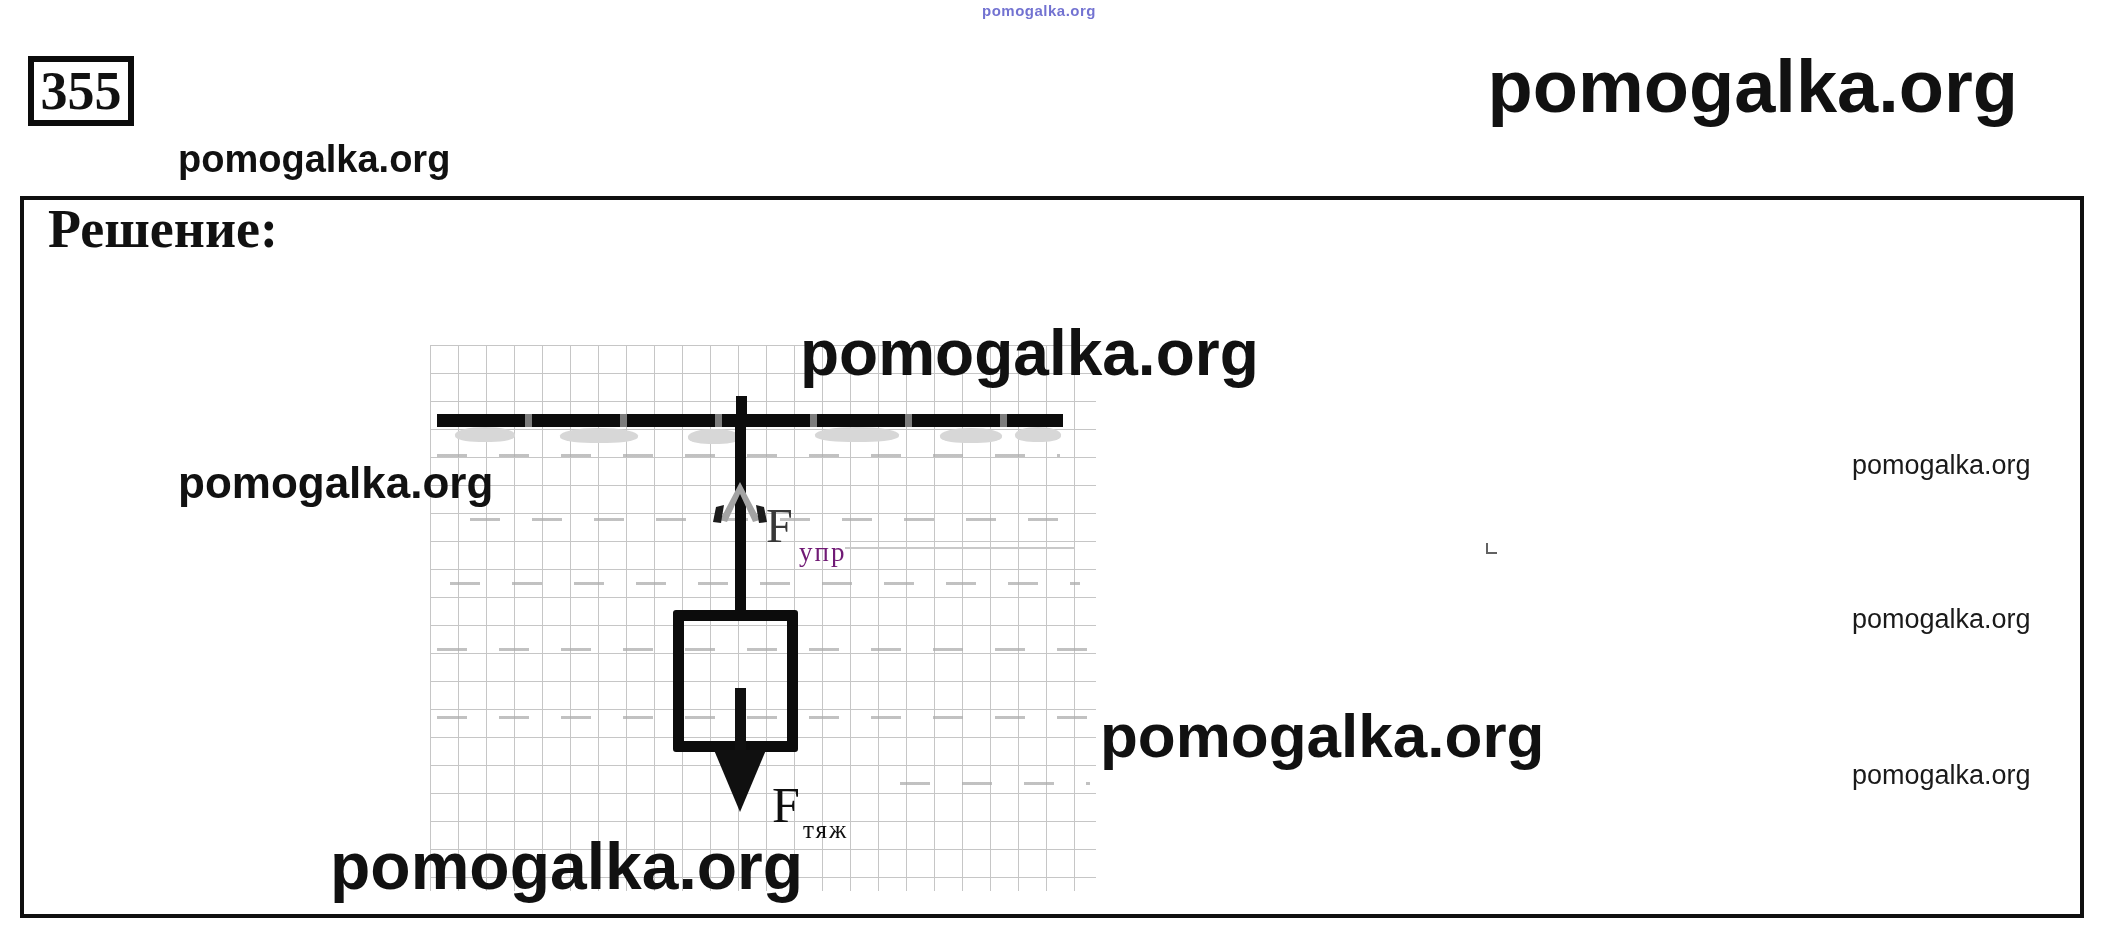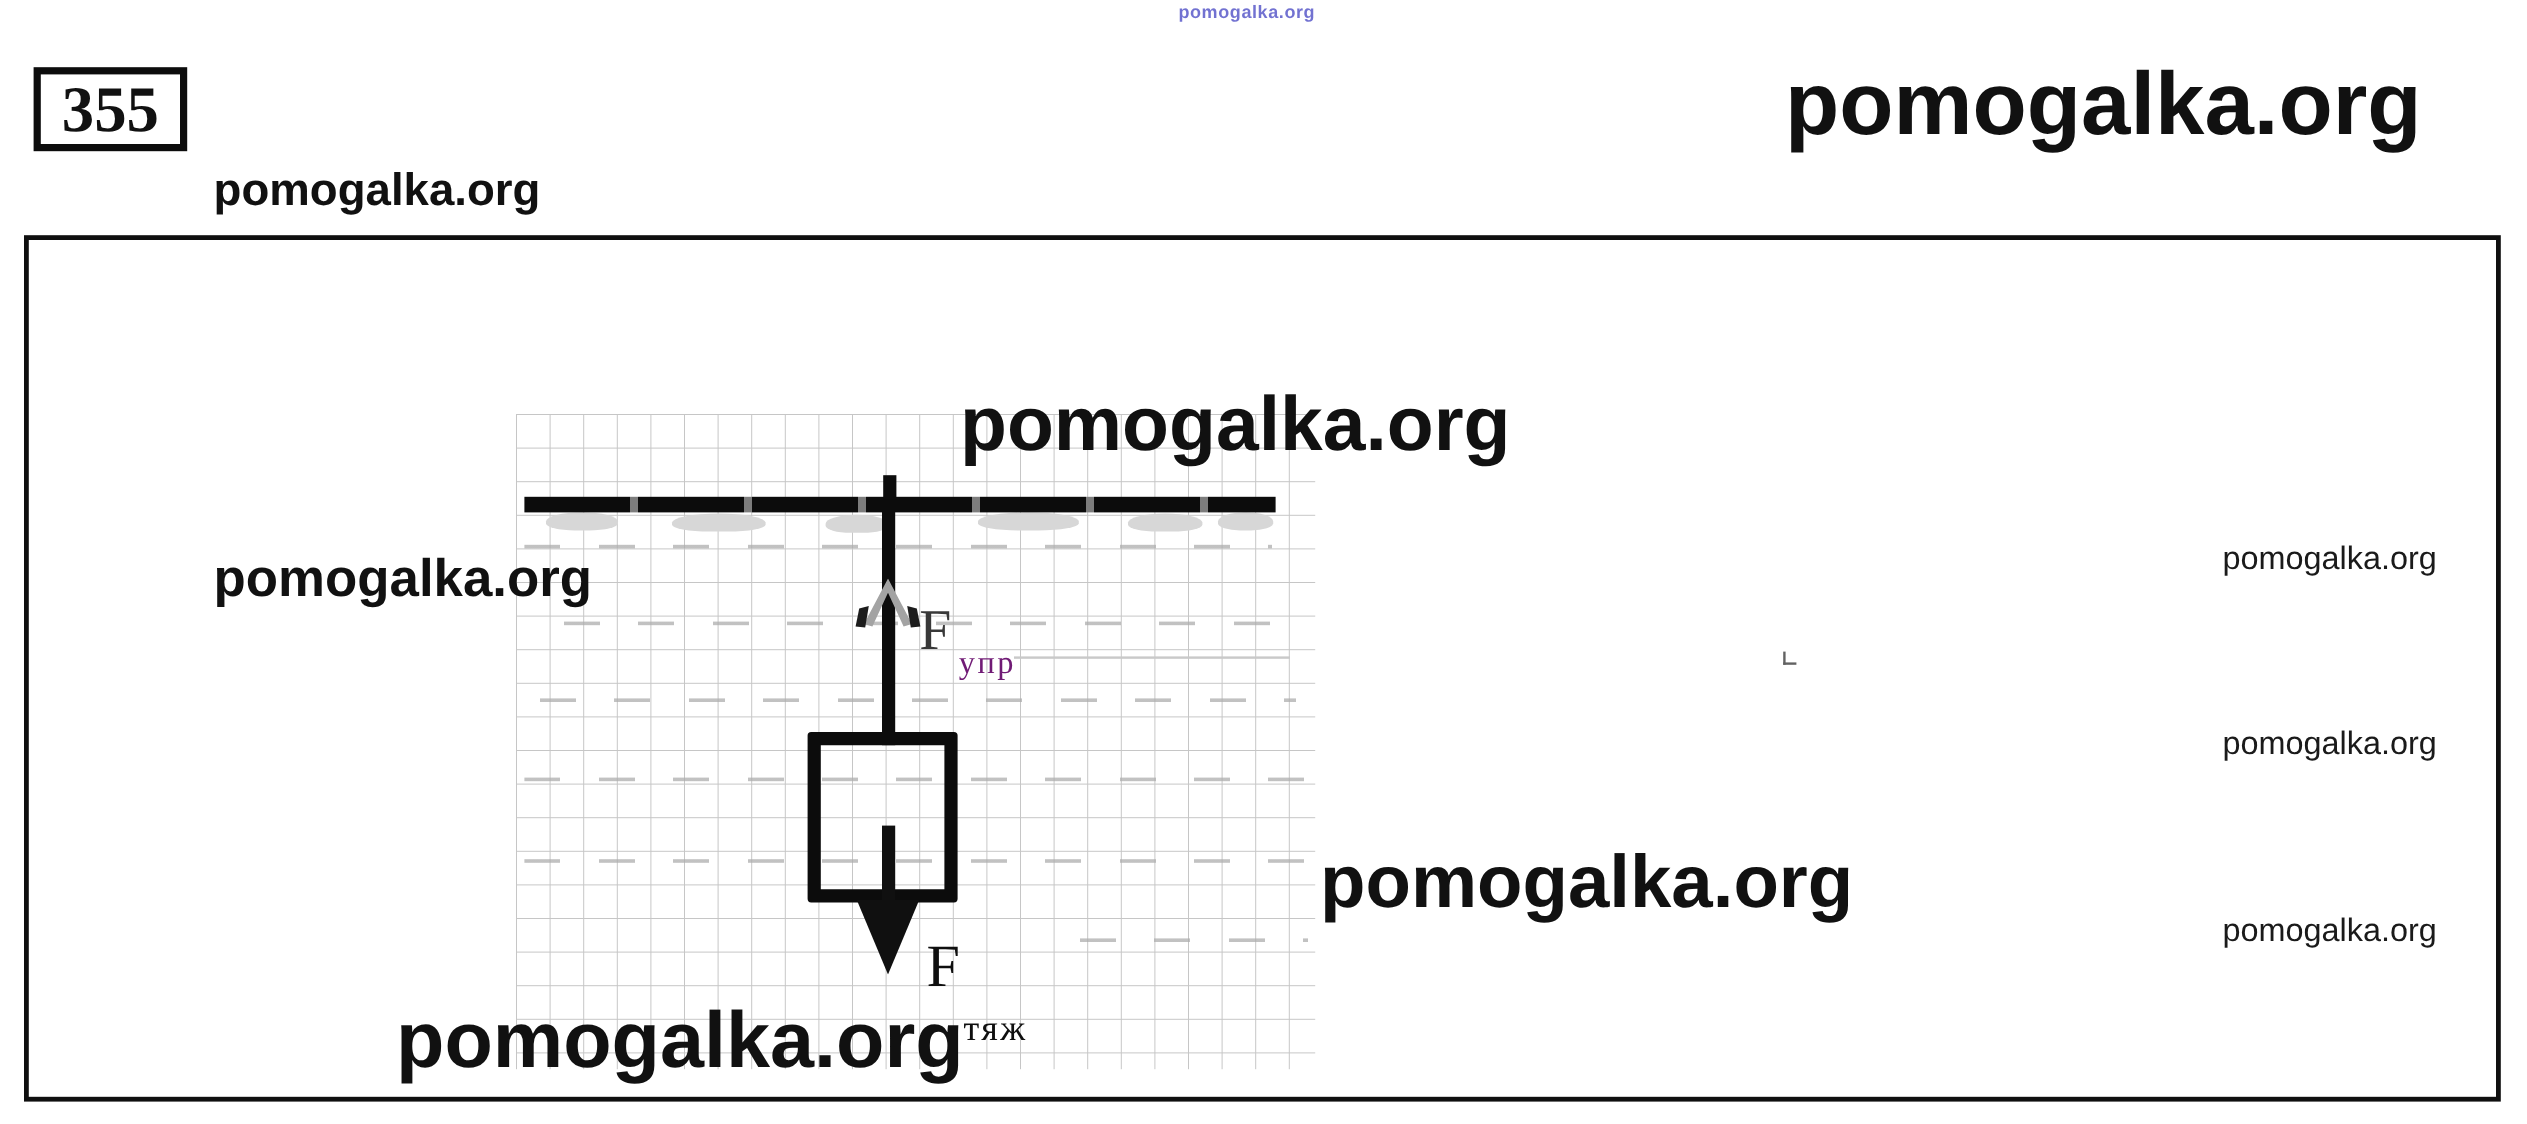--- a/index.html
+++ b/index.html
@@ -10,21 +10,21 @@
   .abs{position:absolute;}
 
   
   .wm-blue{
     left:982px;top:2px;font-size:15px;font-weight:bold;letter-spacing:.5px;
     color:#3d3dc0;opacity:.72;text-shadow:0 0 1px #ffffff;
   }
 
   
   .num-box{
-    left:28px;top:56px;width:128px;height:70px;border:6px solid #0c0c0c;
+    left:28px;top:56px;width:106px;height:70px;border:6px solid #0c0c0c;
     display:flex;align-items:center;justify-content:center;
     font-family:"Liberation Serif",serif;font-weight:bold;font-size:54px;
     box-sizing:border-box;background:#fff;
   }
 
   
   .wm-top-right{right:88px;top:46px;font-size:74px;font-weight:bold;line-height:1.1;}
 
   
   .wm-under-number{left:178px;top:138px;font-size:38px;font-weight:bold;}
@@ -64,21 +64,21 @@
     left:673px;top:610px;width:125px;height:142px;border:11px solid #0c0c0c;
     box-sizing:border-box;background:transparent;border-radius:3px;
   }
   .force-shaft{left:735px;top:688px;width:11px;height:78px;background:#101010;}
 
   
   .force-label{font-family:"Liberation Serif",serif;}
   .f-up-sym{left:766px;top:498px;font-size:48px;color:#383838;}
   .f-up-sub{left:799px;top:537px;font-size:27px;color:#701a75;letter-spacing:2px;}
   .f-down-sym{left:772px;top:776px;font-size:50px;color:#0f0f0f;}
-  .f-down-sub{left:803px;top:816px;font-size:30px;color:#0f0f0f;letter-spacing:2px;margin-top:25px;}
+  .f-down-sub{left:803px;top:816px;font-size:25px;color:#0f0f0f;letter-spacing:2px;}
 
   
   .wm-diagram-top{left:800px;top:316px;font-size:64px;font-weight:bold;}
   .wm-left-mid{left:178px;top:458px;font-size:44px;font-weight:bold;}
   .wm-mid-right{left:1100px;top:700px;font-size:62px;font-weight:bold;}
   .wm-diagram-bottom{left:330px;top:828px;font-size:66px;font-weight:bold;}
 
   
   .wm-right{font-size:27px;font-weight:normal;color:#1a1a1a;}
   .wm-right-1{left:1852px;top:450px;}
@@ -95,20 +95,21 @@
 <div id="stage">
 
   <div class="abs wm-blue">pomogalka.org</div>
   <div class="abs num-box">
     <span>355</span>
   </div>
   <div class="abs wm-top-right">pomogalka.org</div>
   <div class="abs wm-under-number">pomogalka.org</div>
 
   <div class="abs solution-box"></div>
+  <div class="abs solution-heading">Решение:</div>
 
   <div class="abs grid"></div>
 
   <div class="abs ghost-row" style="left:437px;top:454px;width:623px;"></div>
   <div class="abs ghost-row" style="left:470px;top:518px;width:600px;"></div>
   <div class="abs ghost-solid" style="left:845px;top:547px;width:230px;"></div>
   <div class="abs ghost-row" style="left:450px;top:582px;width:630px;"></div>
   <div class="abs ghost-row" style="left:437px;top:648px;width:650px;"></div>
   <div class="abs ghost-row" style="left:437px;top:716px;width:650px;"></div>
   <div class="abs ghost-row" style="left:900px;top:782px;width:190px;"></div>

